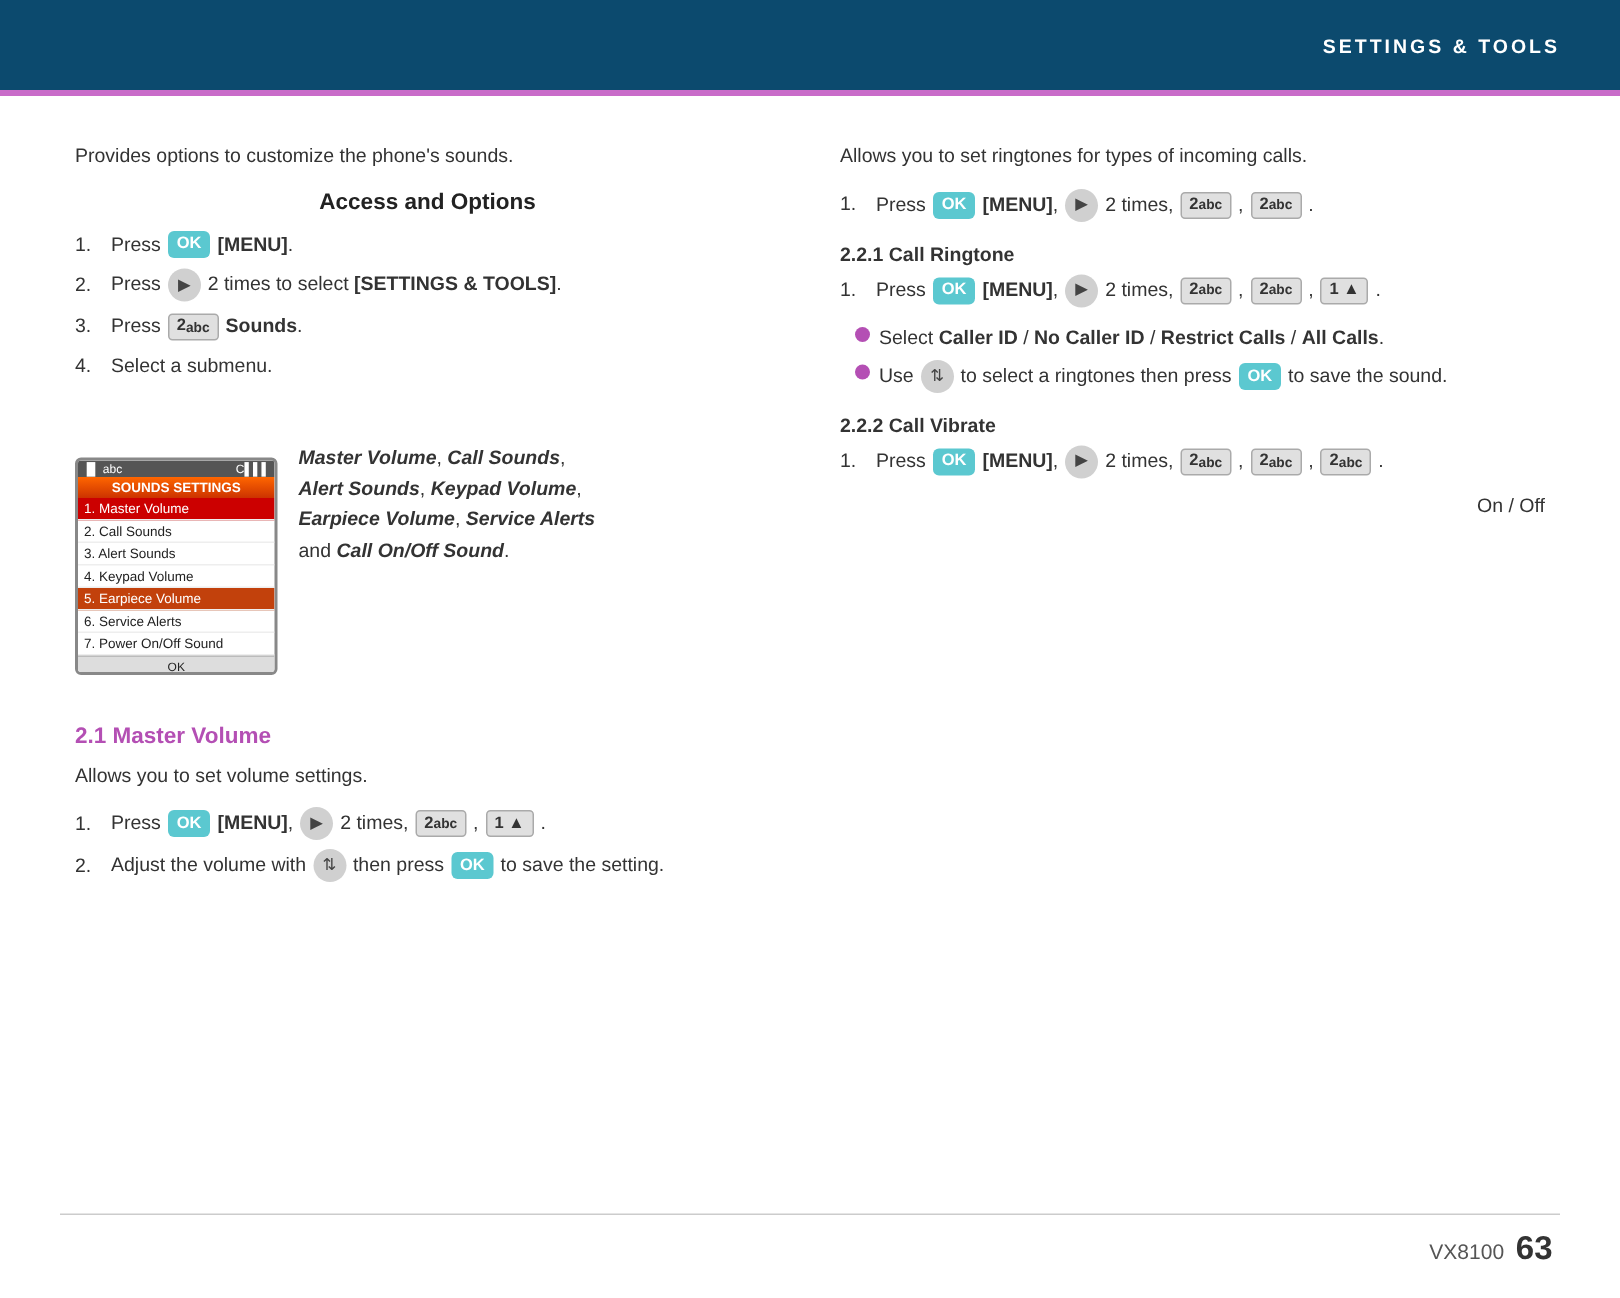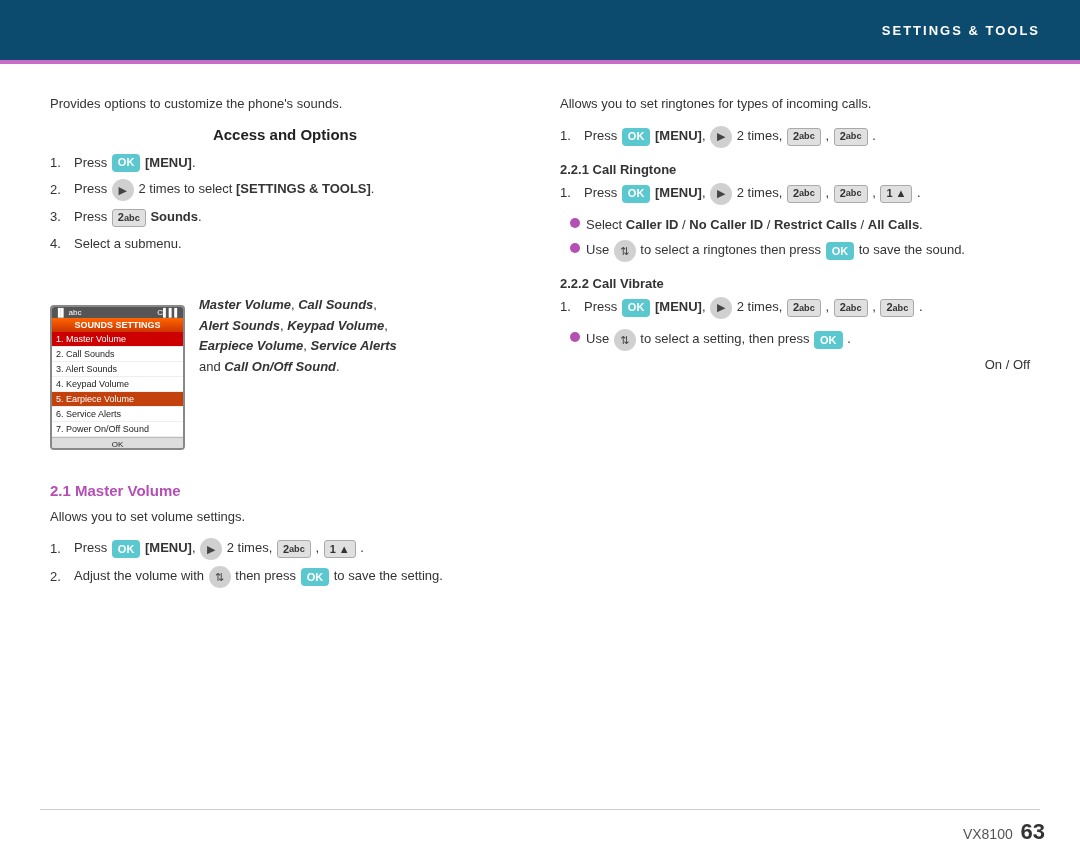--- a/index.html
+++ b/index.html
@@ -43,21 +43,21 @@
       left: 40px;
       right: 40px;
       height: 1px;
       background: #ccc;
     }
 
     
     .footer {
       position: absolute;
       bottom: 20px;
-      right: 35px;
+      right: 45px;
       font-size: 14px;
       color: #555;
     }
     .footer-model {
       font-weight: normal;
     }
     .footer-page {
       font-size: 22px;
       font-weight: bold;
       color: #333;
@@ -429,28 +429,20 @@
           Press <span class="btn-ok">OK</span> <span class="bold">[MENU]</span>,
           <span class="btn-nav">▶</span>
           2 times,
           <span class="btn-key">2<sub>abc</sub></span> ,
           <span class="btn-key">2<sub>abc</sub></span> ,
           <span class="btn-key">2<sub>abc</sub></span> .
         </span>
       </li>
     </ol>
 
-    <ul class="bullet-steps">
-      <li>
-        <span class="bullet"></span>
-        <span class="bullet-content">
-          Use <span class="btn-nav">⇅</span> to select a setting, then press <span class="btn-ok">OK</span> .
-        </span>
-      </li>
-    </ul>
 
     <div style="margin-left:16px; font-weight:normal; font-size:13px; color:#333; margin-top:4px;text-align:right;">On / Off</div>
 
   </div>
 </div>
 
 <div class="footer-line"></div>
 
 <div class="footer">
   <span class="footer-model">VX8100</span>&nbsp;

